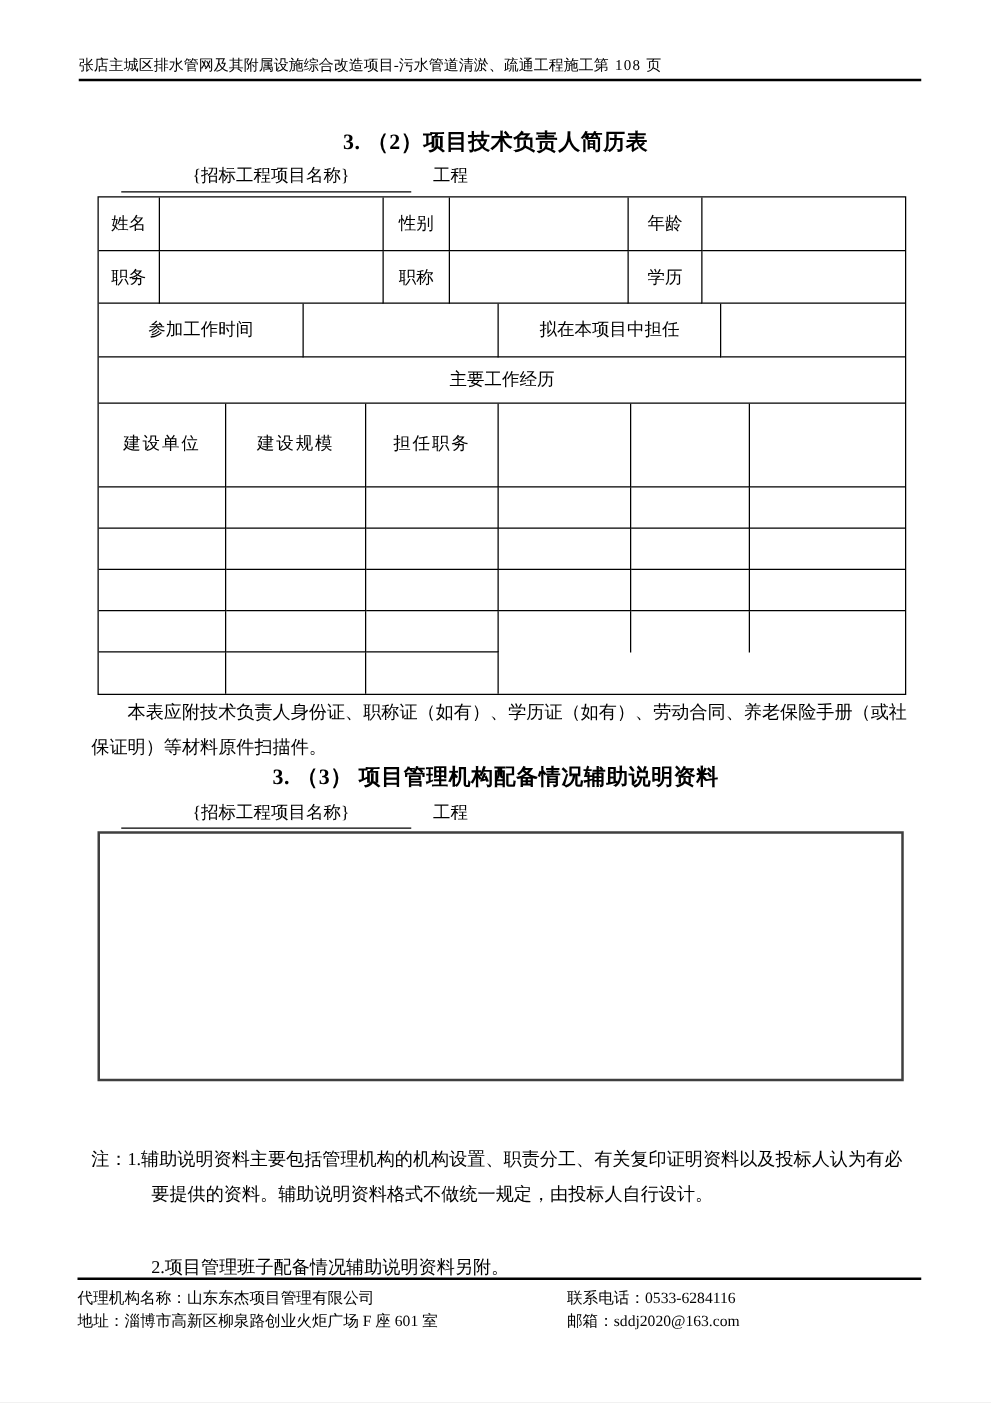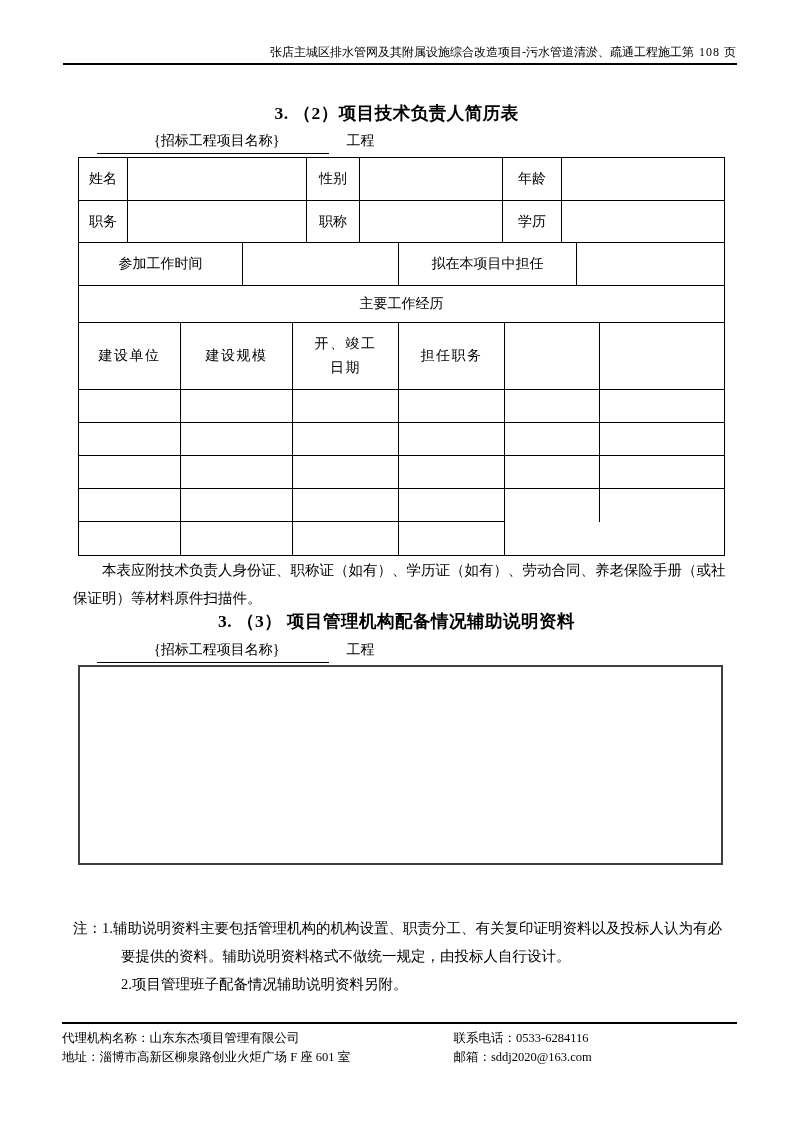--- a/index.html
+++ b/index.html
@@ -9,21 +9,21 @@
     margin:0 auto;
     background:#ffffff;
     font-family:"Liberation Serif","DejaVu Serif",serif;
     color:#000;
     overflow:hidden;
   }
 
   
   .hdr {
     position:absolute; top:44px; left:63px; right:56px;
-    display:flex; justify-content:flex-end; align-items:flex-end;
+    display:flex; justify-content:flex-start; align-items:flex-end;
     font-size:12px; line-height:16px;
     border-bottom:2px solid #000; padding-bottom:3px;
   }
   .hdr .pgnum { letter-spacing:1px; white-space:nowrap; }
 
   
   .title {
     position:absolute; left:0; width:100%;
     text-align:center; font-weight:bold; font-size:17.5px;
     letter-spacing:0.5px;
@@ -74,21 +74,21 @@
     position:absolute; top:665px; left:78px; width:645px; height:200px;
     border:2px solid #3f3f3f; box-sizing:border-box;
   }
 
   
   .notes {
     position:absolute; top:914px; left:73px; width:662px;
     font-size:14.5px; line-height:28px;
   }
   .note1 { padding-left:48px; text-indent:-48px; }
-  .note2 { margin-left:48px; }
+  .note2 { margin-left:48px;margin-top:30px; }
 
   
   .ftr {
     position:absolute; top:1022px; left:62px; right:56px;
     border-top:2.5px solid #000; padding-top:5px;
     display:flex; font-size:12.5px; line-height:19px;
   }
   .ftr .fcol-left  { width:58%; }
   .ftr .fcol-right { width:42%; }
   .ftr div div { white-space:nowrap; }
@@ -132,22 +132,20 @@
       <div></div>
     </div>
 
     <div class="band bandC">
       <div>主要工作经历</div>
     </div>
 
     <div class="band bandD">
       <div class="hcell">建设单位</div>
       <div class="hcell">建设规模</div>
-      <div class="hcell">开、竣工
-日期</div>
       <div class="hcell">担任职务</div>
 
       <div></div>
         <div></div>
         <div></div>
         <div></div>
         <div></div>
         <div></div>
       <div></div>
         <div></div>

